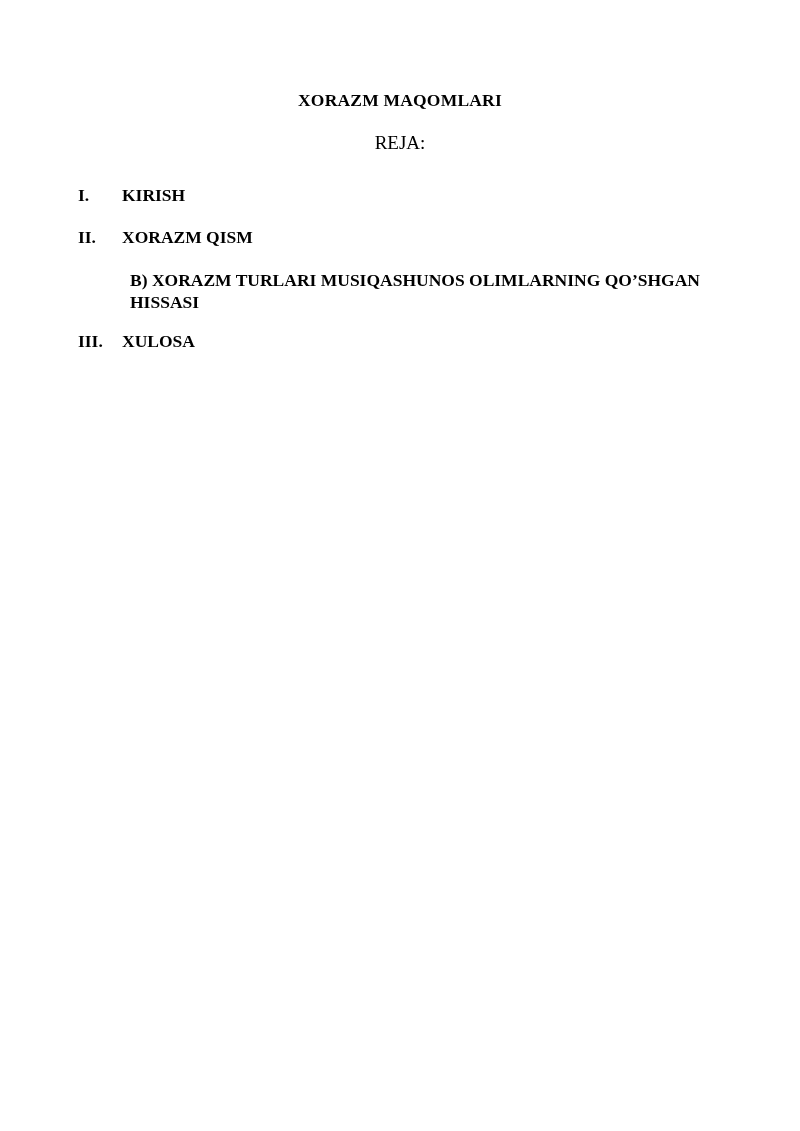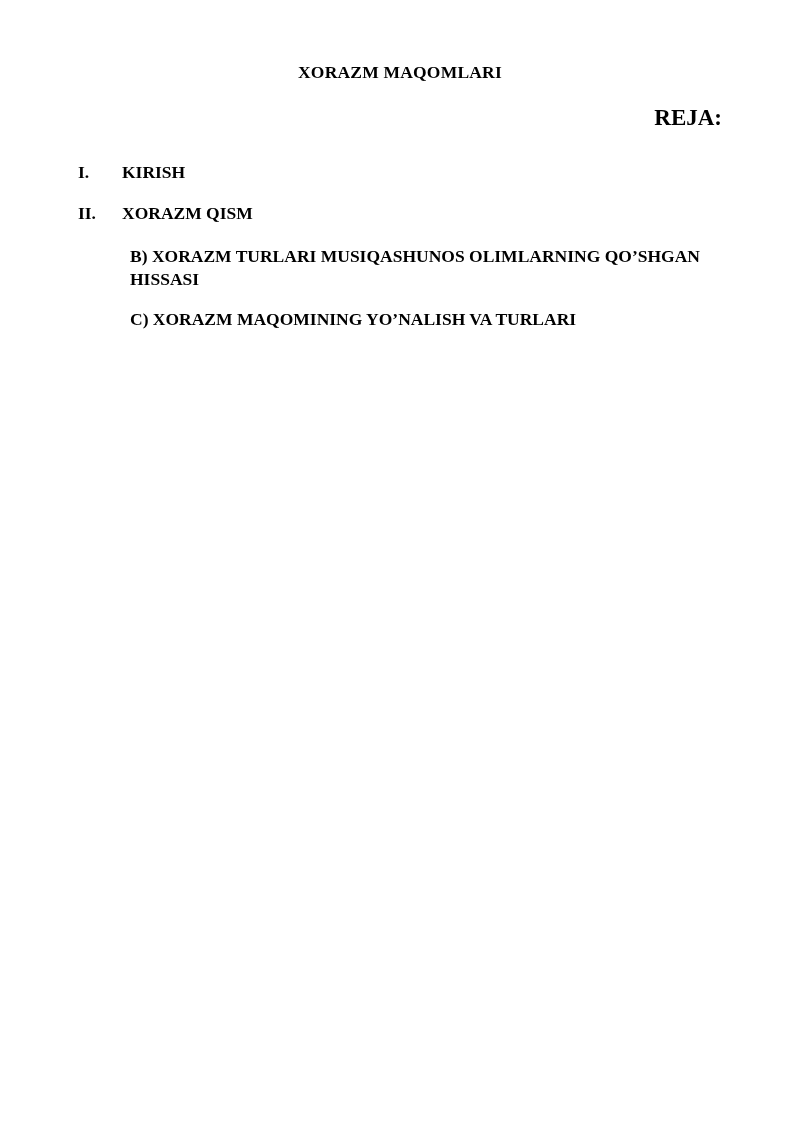--- a/index.html
+++ b/index.html
@@ -14,34 +14,34 @@
     color: #000000;
     position: relative;
     overflow: hidden;
   }
   .page {
     position: relative;
     width: 800px;
     height: 1131px;
     background: #ffffff;
     box-sizing: border-box;
-    padding: 62px 78px 60px 78px;
+    padding: 90px 78px 60px 78px;
   }
   .doc-title {
     text-align: center;
     font-size: 17.5px;
     font-weight: bold;
     letter-spacing: 0.2px;
     margin: 0 0 21px 0;
     line-height: 1.2;
   }
   .doc-subtitle {
-    text-align: right;
-    font-size: 23px;
-    font-weight: bold;
+    text-align: center;
+    font-size: 19px;
+    font-weight: normal;
     margin: 0 0 30px 0;
     line-height: 1.2;
   }
   .outline {
     margin: 0;
     padding: 0;
     list-style: none;
   }
   .outline-item {
     display: flex;
@@ -89,19 +89,22 @@
     </div>
 
     <div class="outline-item">
       <span class="outline-num">II.</span>
       <span class="outline-label">XORAZM QISM</span>
     </div>
 
 
     <div class="sub-item">B) XORAZM TURLARI MUSIQASHUNOS OLIMLARNING QO’SHGAN HISSASI</div>
 
-    <div class="sub-item">C) XORAZM MAQOMINING YO’NALISH VA TURLARI</div>
 
+    <div class="outline-item">
+      <span class="outline-num wide">III.</span>
+      <span class="outline-label">XULOSA</span>
+    </div>
 
 
   </div>
 
 </div>
 
 </body></html>

